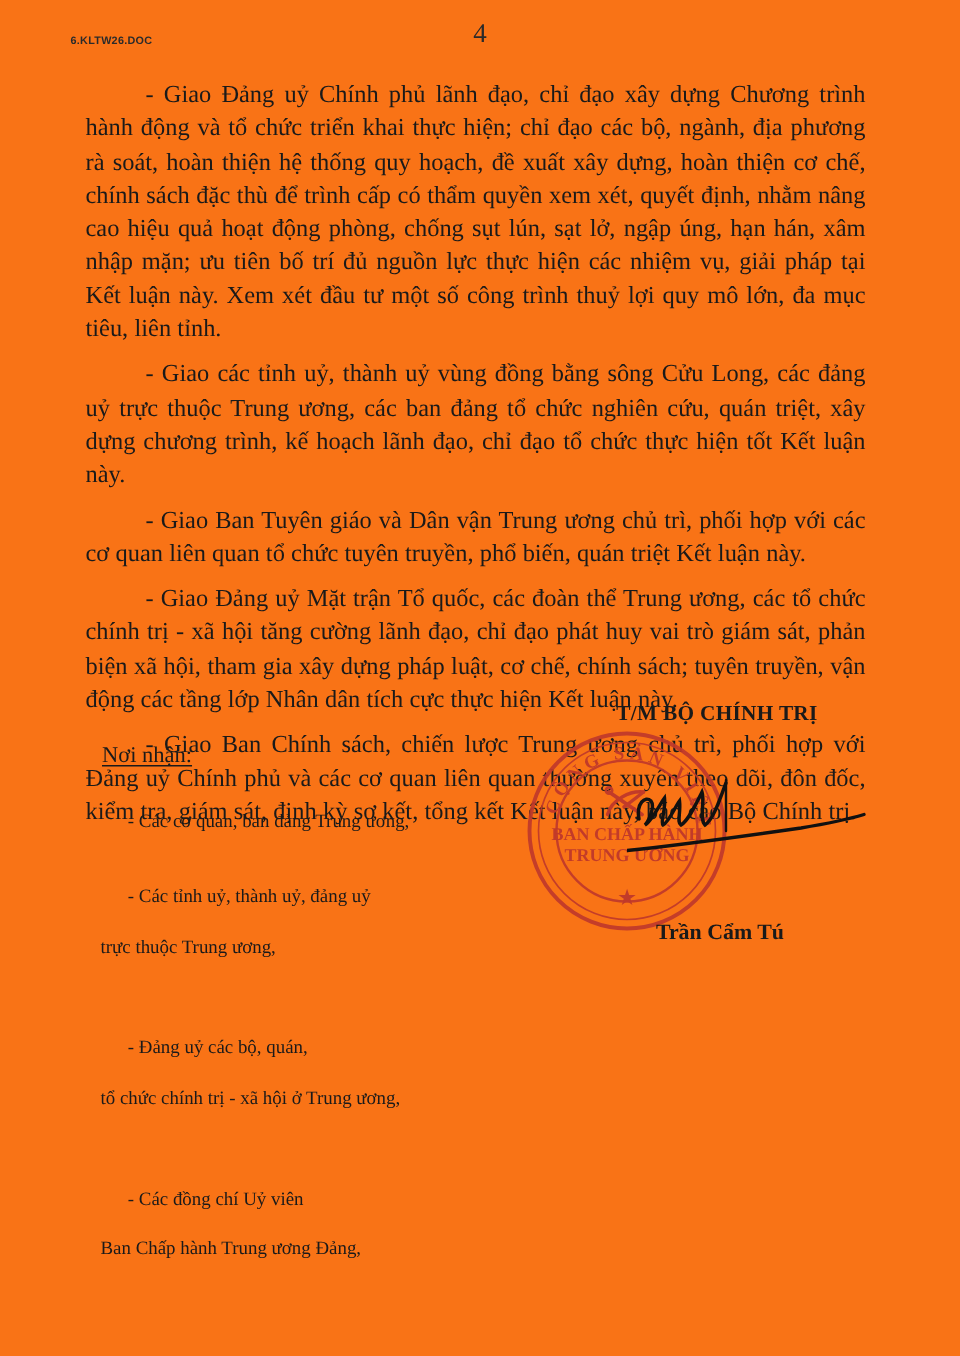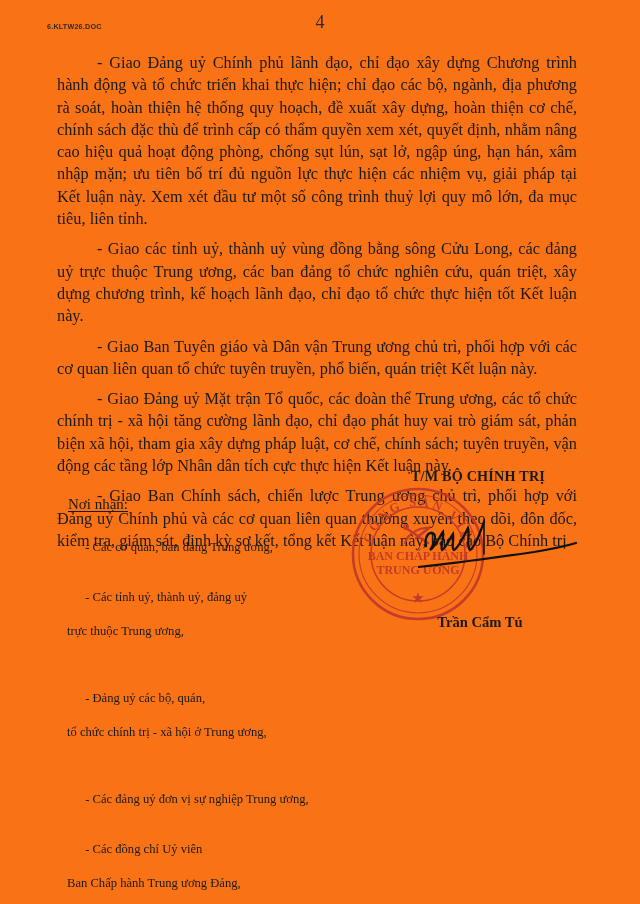--- a/index.html
+++ b/index.html
@@ -165,23 +165,20 @@
       <li>
         <span>- Các cơ quan, ban đảng Trung ương,</span>
       </li>
       <li>
         <span>- Các tỉnh uỷ, thành uỷ, đảng uỷ</span>
         <span class="cont">trực thuộc Trung ương,</span>
       </li>
       <li>
         <span>- Đảng uỷ các bộ, quán,</span>
         <span class="cont">tổ chức chính trị - xã hội ở Trung ương,</span>
-      </li>
-      <li>
-        <span>- Các đảng uỷ đơn vị sự nghiệp Trung ương,</span>
       </li>
       <li>
         <span>- Các đồng chí Uỷ viên</span>
         <span class="cont">Ban Chấp hành Trung ương Đảng,</span>
       </li>
 
     </ul>
   </div>
 
   <div class="signature">

